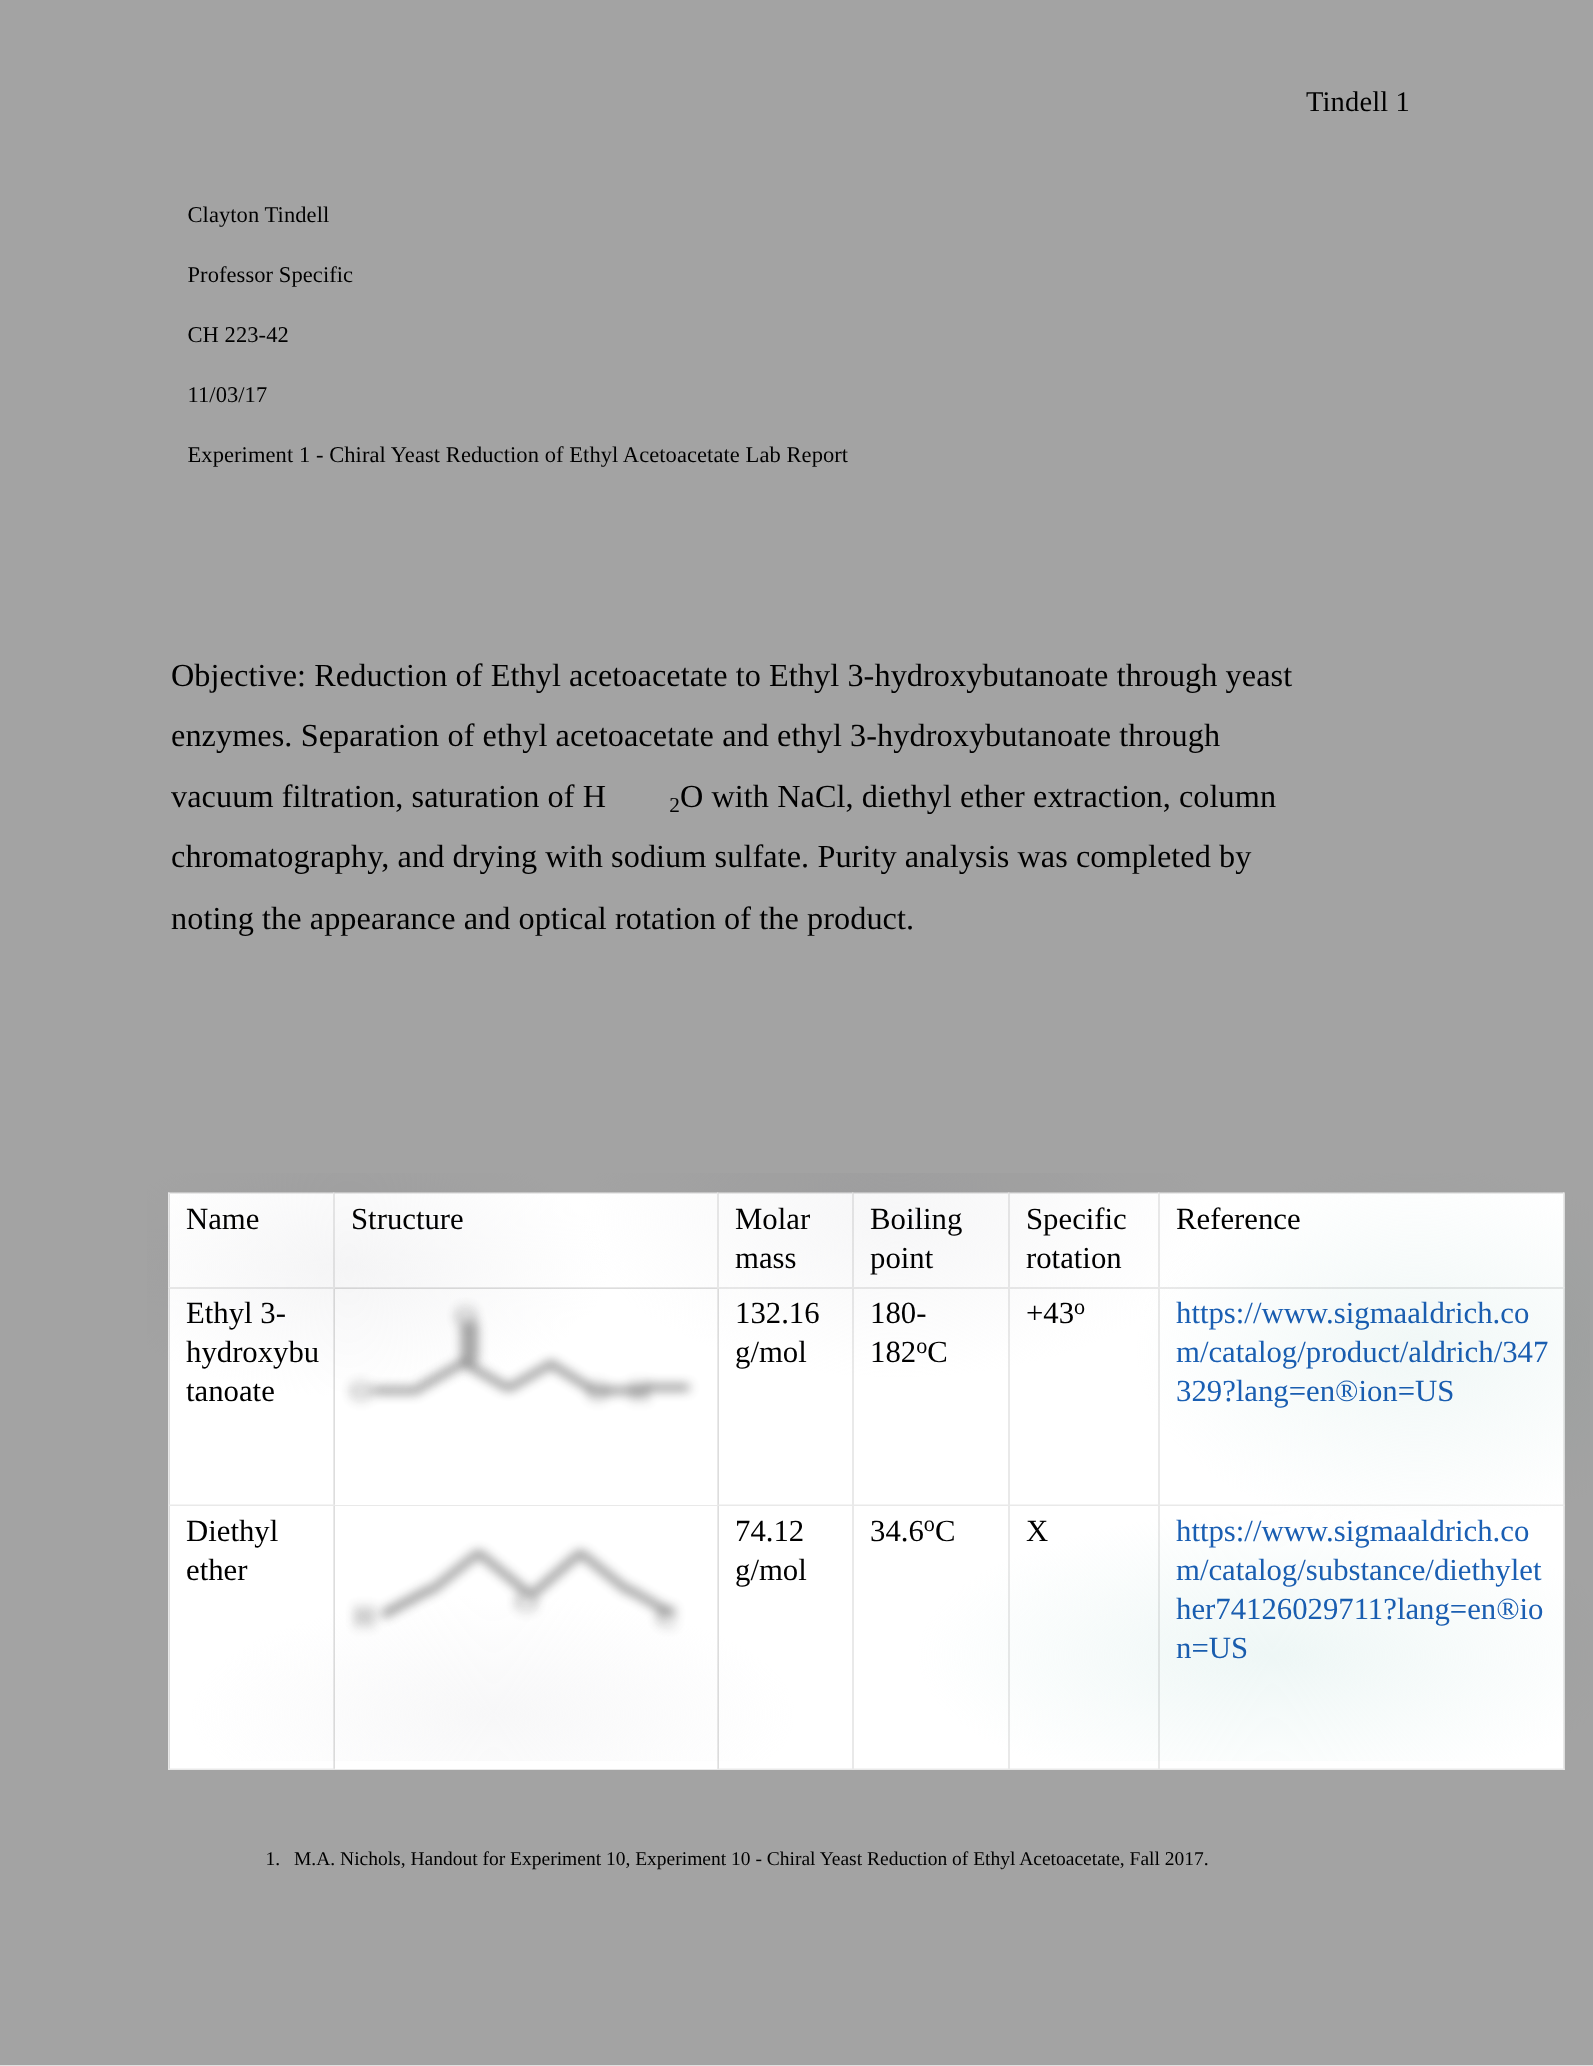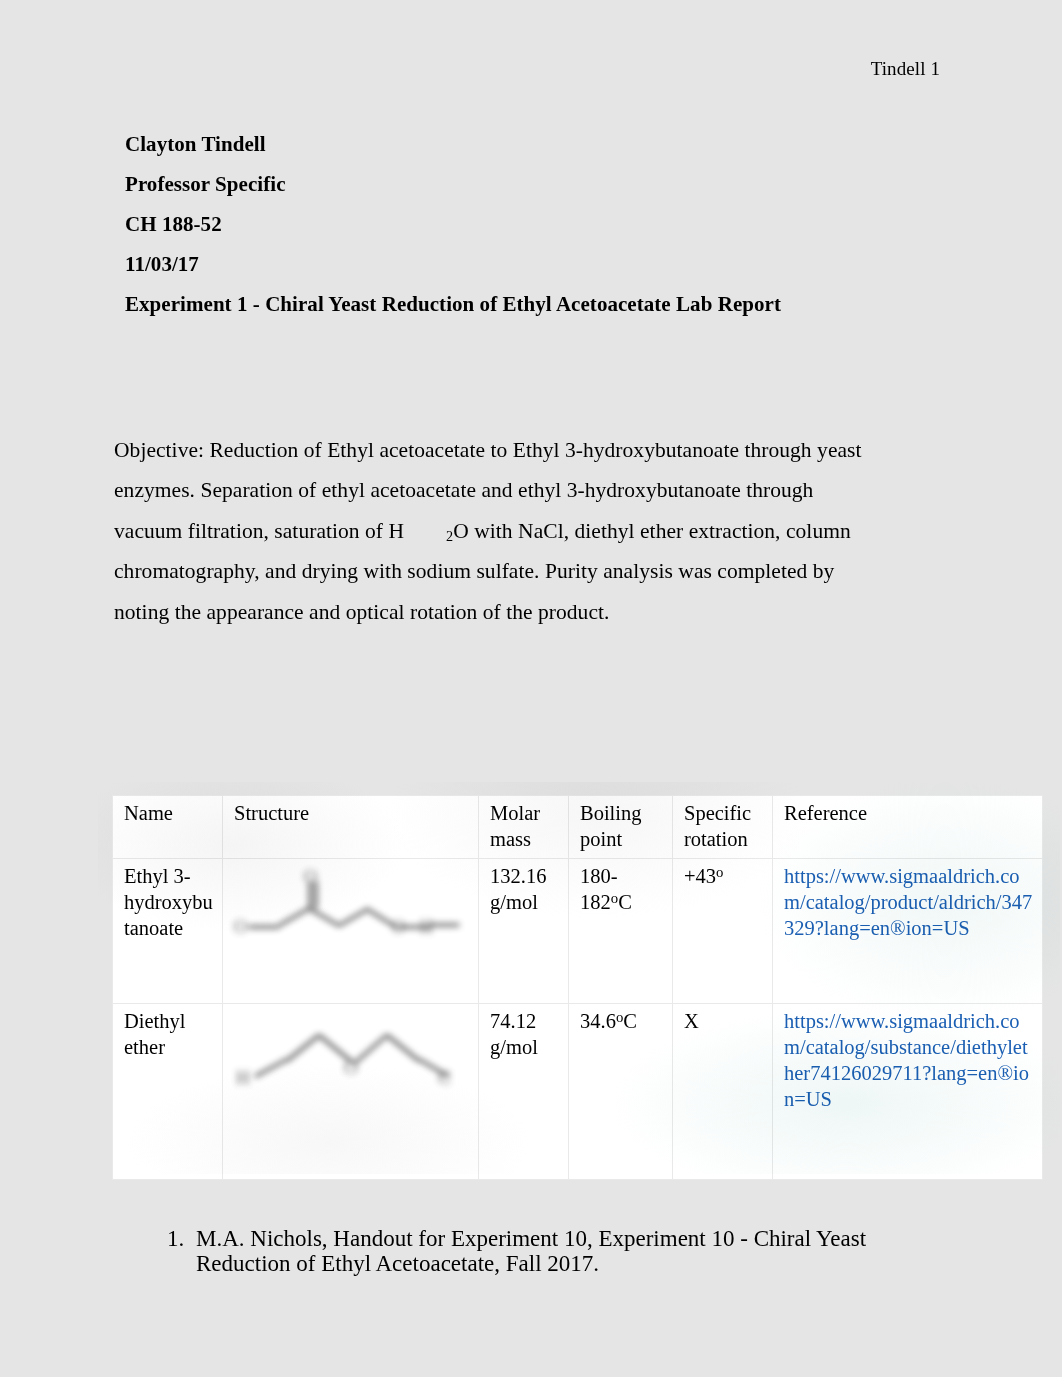--- a/index.html
+++ b/index.html
@@ -13,21 +13,21 @@
     height: 1377px;
     position: relative;
     font-family: "Liberation Serif", "DejaVu Serif", serif;
     color: #000000;
     overflow: hidden;
   }
 
   .page {
     position: absolute;
     inset: 0;
-    background: #e5e5e5;
+    background: #a3a3a3;
   }
 
   
   .running-header {
     position: absolute;
     top: 58px;
     right: 122px;
     font-size: 19px;
     line-height: 1.2;
     color: #000;
@@ -35,25 +35,24 @@
   }
 
   
   .heading-block {
     position: absolute;
     top: 124px;
     left: 125px;
     width: 800px;
   }
   .heading-line {
-    font-size: 21px;
+    font-size: 15px;
     line-height: 40px;
     white-space: nowrap;
     letter-spacing: 0.05px;
-    font-weight: bold;
   }
 
   
   .objective {
     position: absolute;
     top: 408px;
     left: 114px;
     width: 768px;
     font-size: 21.5px;
     line-height: 40.5px;
@@ -146,42 +145,42 @@
       radial-gradient(ellipse 280px 110px at 24% 92%, rgba(238,238,240,0.45), rgba(255,255,255,0) 72%);
     mix-blend-mode: multiply;
   }
 
   
   .footnote {
     position: absolute;
     top: 1226px;
     left: 155px;
     width: 790px;
-    font-size: 23px;
+    font-size: 13px;
     line-height: 25px;
   }
   .footnote ol {
     margin: 0;
     padding-left: 35px;
   }
   .footnote li {
     padding-left: 6px;
   }
 </style>
 </head>
 <body>
 
 <div class="page">
 
   <div class="running-header">Tindell 1</div>
 
   <div class="heading-block">
     <div class="heading-line">Clayton Tindell</div>
     <div class="heading-line">Professor Specific</div>
-    <div class="heading-line">CH 188-52</div>
+    <div class="heading-line">CH 223-42</div>
     <div class="heading-line">11/03/17</div>
     <div class="heading-line">Experiment 1 - Chiral Yeast Reduction of Ethyl Acetoacetate Lab Report</div>
   </div>
 
   <p class="objective"><span>Objective: Reduction of Ethyl acetoacetate to Ethyl 3-hydroxybutanoate through yeast enzymes. Separation of ethyl acetoacetate and ethyl 3-hydroxybutanoate through vacuum filtration, saturation of H</span><span class="gapfix"></span><sub>2</sub><span>O with NaCl, diethyl ether extraction, column chromatography, and drying with sodium sulfate. Purity analysis was completed by noting the appearance and optical rotation of the product.</span></p>
 
   <div class="table-wrap">
     <table class="data-table">
       <colgroup>
         <col class="c-name">

